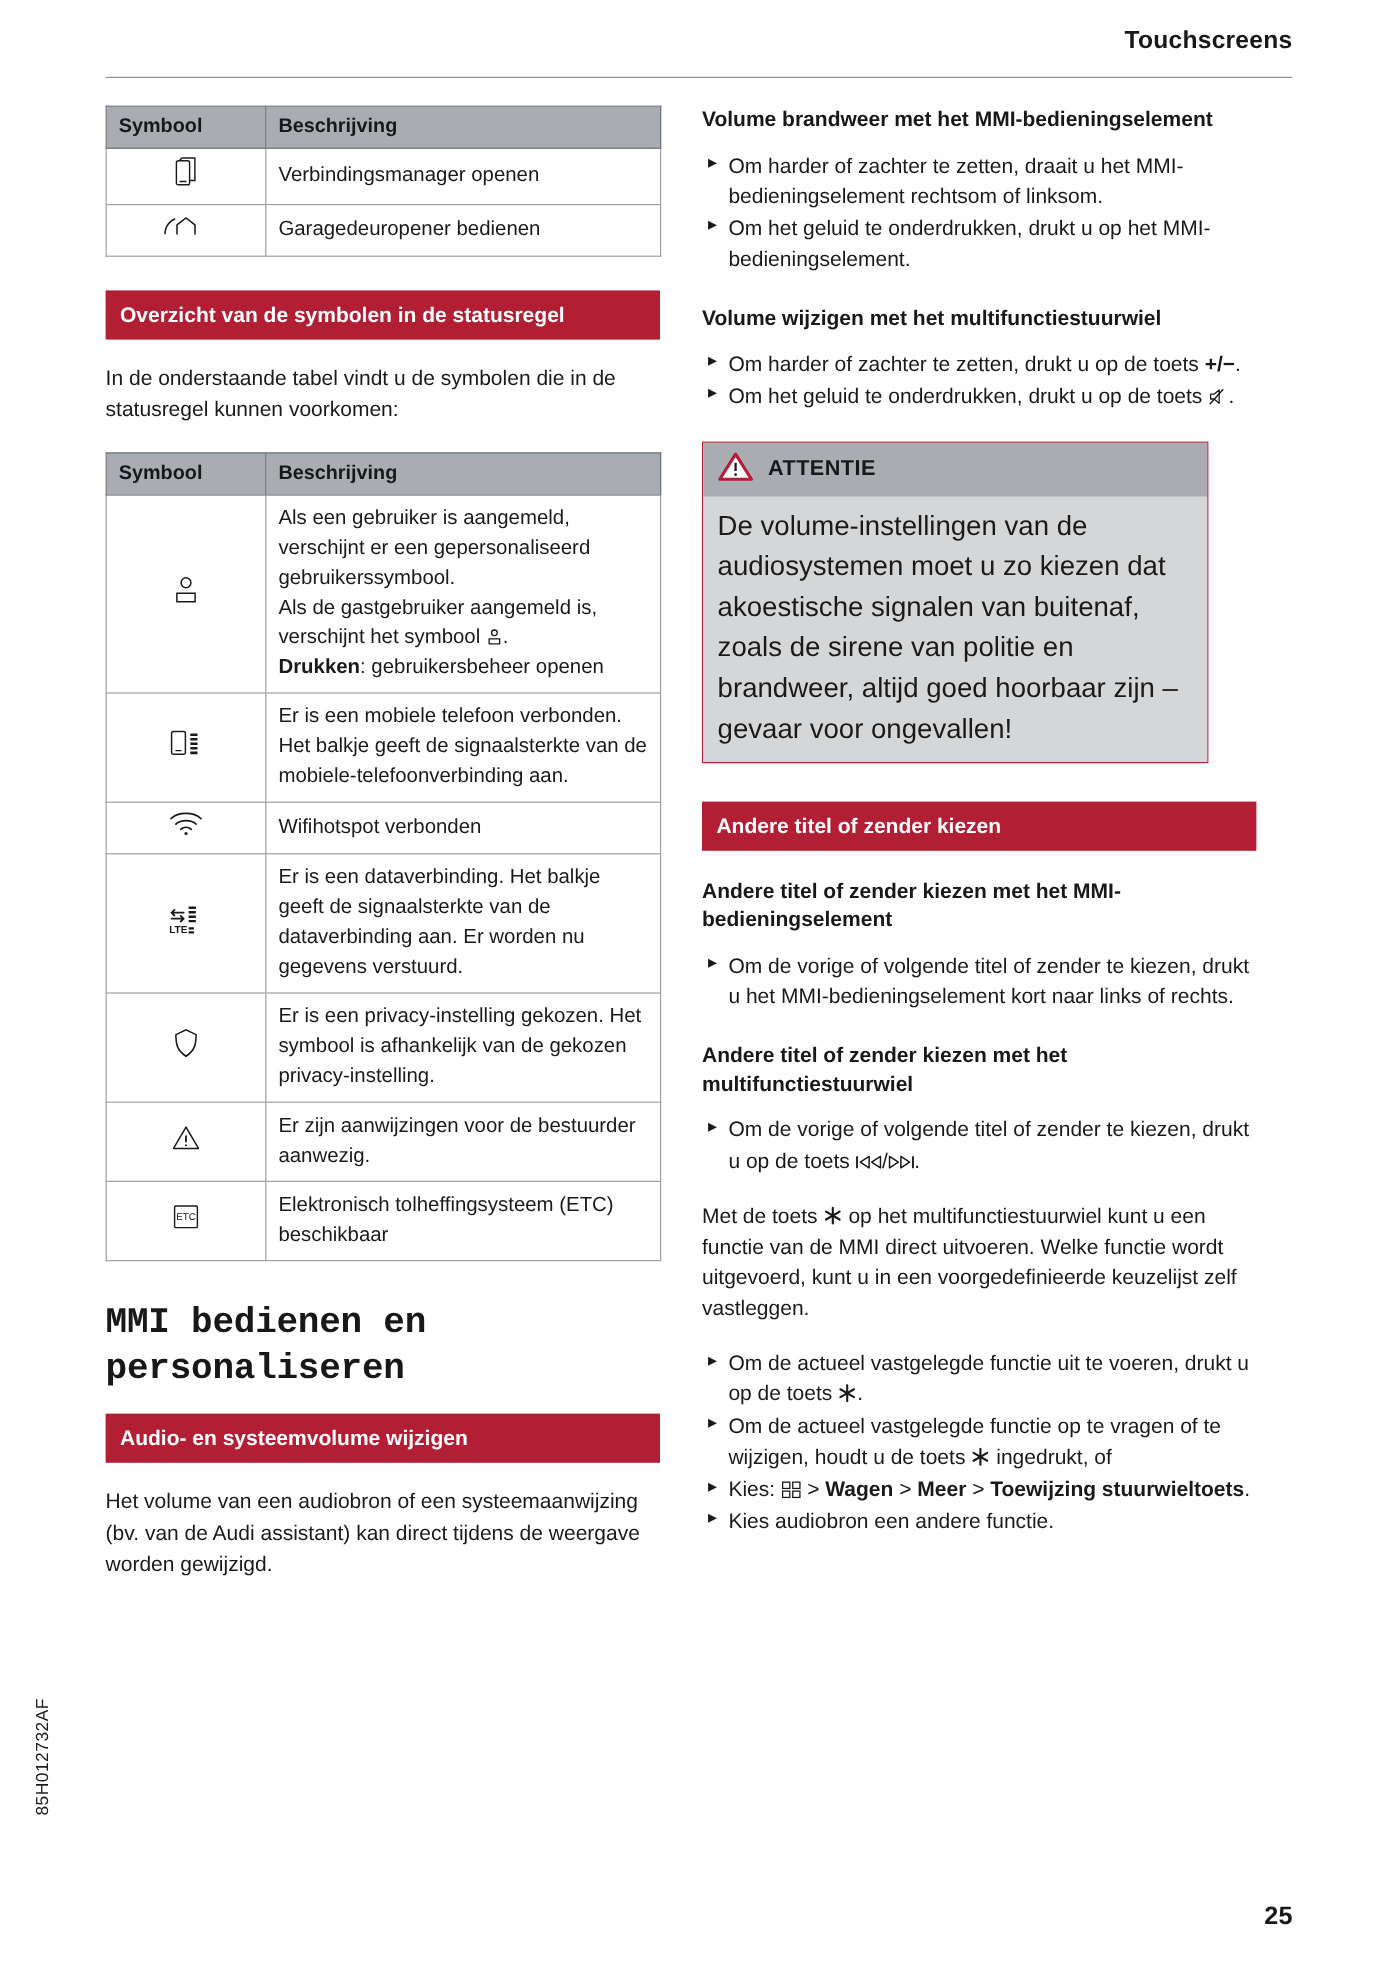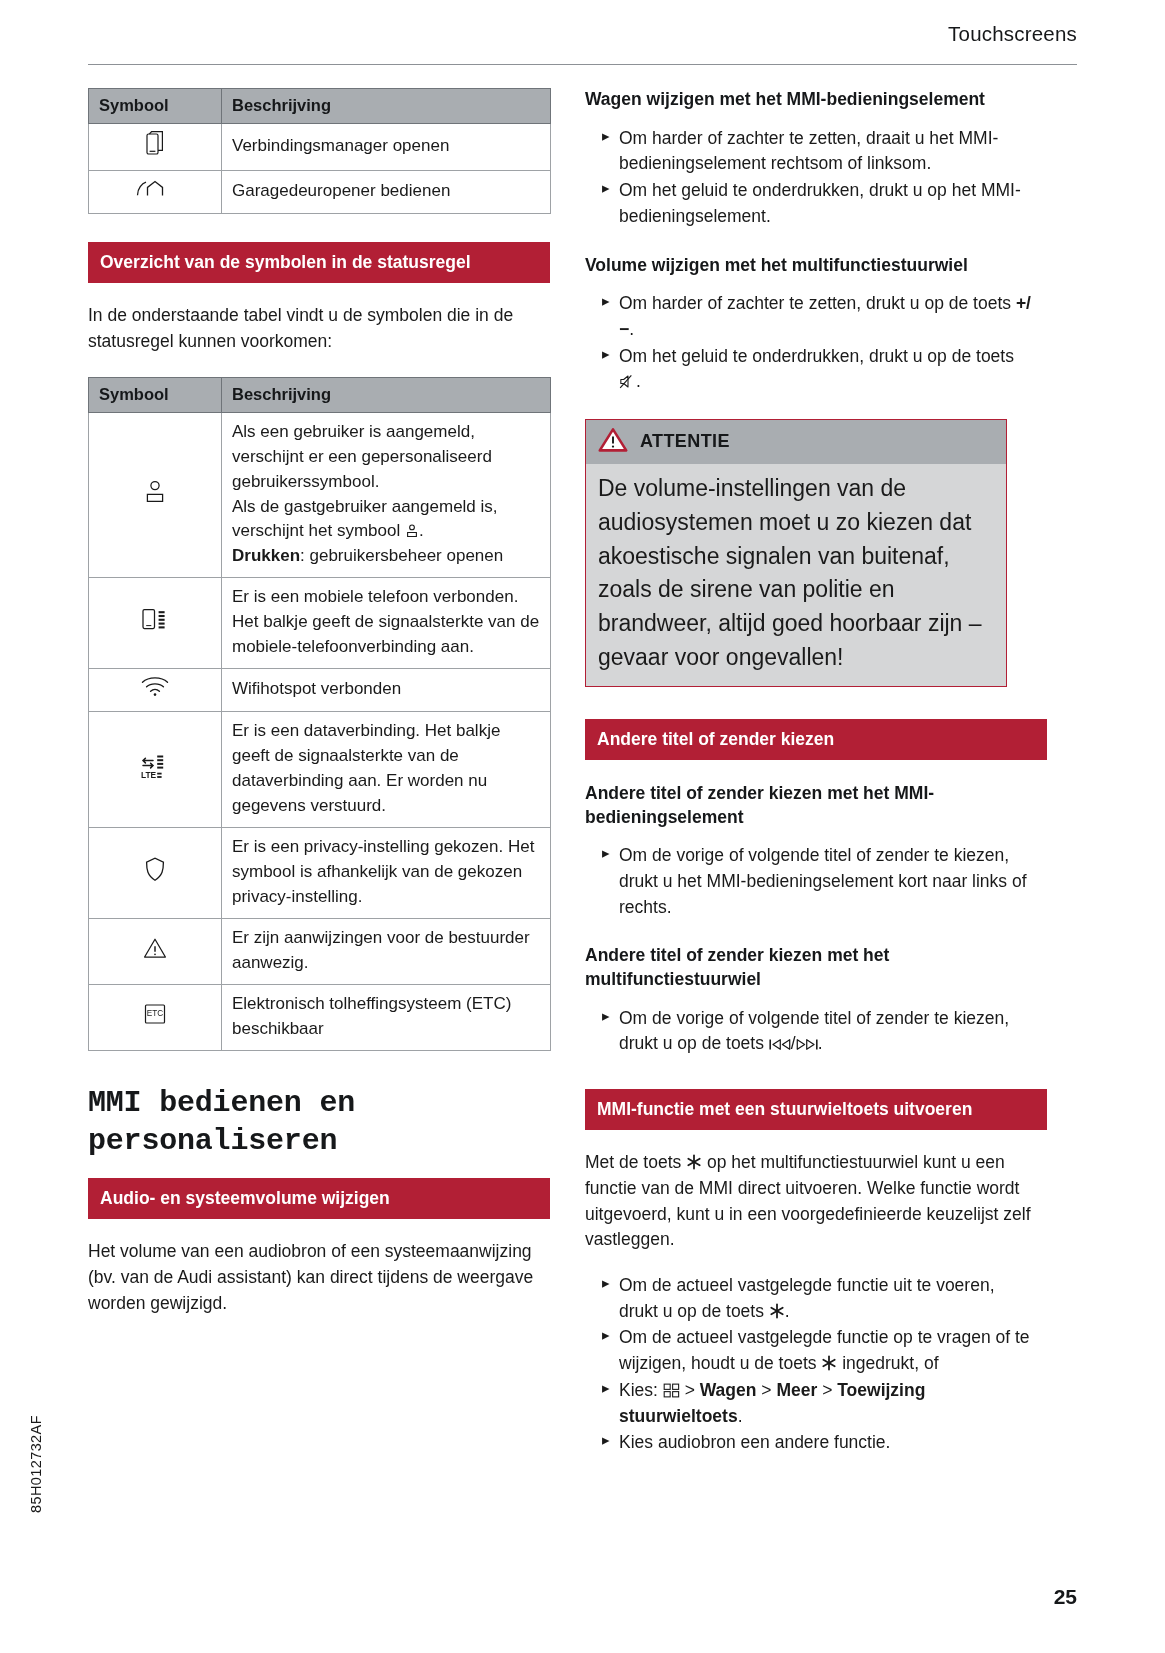--- a/index.html
+++ b/index.html
@@ -25,21 +25,21 @@
   .header {
     position: absolute;
     left: 88px;
     right: 88px;
     top: 22px;
     height: 46px;
   }
   .header-title {
     text-align: right;
     font-size: 20.5px;
-    font-weight: normal;
+    font-weight: bold;
     letter-spacing: .2px;
     color: #16181a;
   }
   .header-rule {
     position: absolute;
     left: 0;
     right: 0;
     top: 42px;
     height: 1px;
     background: #8d9196;
@@ -117,21 +117,21 @@
     font-weight: bold;
     line-height: 1.25;
     margin: 0;
     letter-spacing: -.2px;
     color: #16181a;
   }
 
   
   ul.bul {
     list-style: none;
-    margin: 16px;
+    margin: 4px;
     padding: 0;
   }
   ul.bul > li {
     position: relative;
     padding-left: 18px;
     font-size: 17.5px;
     line-height: 1.47;
     margin: 0 0 1px 0;
   }
   ul.bul > li::before {
@@ -364,21 +364,21 @@
 
     <h2 class="chapter" style="margin-top:34px;width:420px;font-family:Liberation Mono, monospace;">MMI bedienen en personaliseren</h2>
 
     <div class="banner" style="margin-top:18px;width:462px;">Audio- en systeemvolume wijzigen</div>
 
     <p class="body" style="margin-top:20px;">Het volume van een audiobron of een systeemaanwijzing (bv. van de Audi assistant) kan direct tijdens de weergave worden gewijzigd.</p>
   </div>
 
   <div class="col col-right">
 
-    <h3 class="sub">Wagen wijzigen met het MMI-bedieningselement</h3>
+    <h3 class="sub">Volume brandweer met het MMI-bedieningselement</h3>
 
     <ul class="bul" style="margin-top:14px;">
       <li>Om harder of zachter te zetten, draait u het MMI-bedieningselement rechtsom of linksom.</li>
       <li>Om het geluid te onderdrukken, drukt u op het MMI-bedieningselement.</li>
     </ul>
 
     <h3 class="sub" style="margin-top:24px;">Volume wijzigen met het multifunctiestuurwiel</h3>
 
     <ul class="bul" style="margin-top:14px;">
       <li><span>Om harder of zachter te zetten, drukt u op de toets </span><span class="bold">+/−</span><span>.</span></li>
@@ -417,21 +417,20 @@
               <line x1="1.3" y1="1.6" x2="1.3" y2="12.4" stroke-width="1.7"></line>
               <path d="M12.3 1.8 L4.3 7 L12.3 12.2 Z"></path>
               <path d="M22.6 1.8 L14.6 7 L22.6 12.2 Z"></path>
             </svg></span><span>/</span><span class="iglyph"><svg width="22" height="13" viewBox="0 0 24 14" fill="none" stroke="#1a1a1a" stroke-width="1.35" stroke-linejoin="round">
               <path d="M1.4 1.8 L9.4 7 L1.4 12.2 Z"></path>
               <path d="M11.7 1.8 L19.7 7 L11.7 12.2 Z"></path>
               <line x1="22.7" y1="1.6" x2="22.7" y2="12.4" stroke-width="1.7"></line>
             </svg></span><span>.</span></li>
     </ul>
 
-    <div class="banner" style="margin-top:32px;width:462px;">MMI-functie met een stuurwieltoets uitvoeren</div>
 
     <p class="body" style="margin-top:20px;"><span>Met de toets </span><span class="iglyph"><svg width="16" height="16" viewBox="0 0 18 18" stroke="#1a1a1a" stroke-width="2.0" stroke-linecap="round">
             <line x1="9" y1="1.6" x2="9" y2="16.4"></line>
             <line x1="2.6" y1="5.3" x2="15.4" y2="12.7"></line>
             <line x1="2.6" y1="12.7" x2="15.4" y2="5.3"></line>
           </svg></span><span> op het multifunctiestuurwiel kunt u een functie van de MMI direct uitvoeren. Welke functie wordt uitgevoerd, kunt u in een voorgedefinieerde keuzelijst zelf vastleggen.</span></p>
 
     <ul class="bul" style="margin-top:20px;">
       <li><span>Om de actueel vastgelegde functie uit te voeren, drukt u op de toets </span><span class="iglyph"><svg width="16" height="16" viewBox="0 0 18 18" stroke="#1a1a1a" stroke-width="2.0" stroke-linecap="round">
               <line x1="9" y1="1.6" x2="9" y2="16.4"></line>

